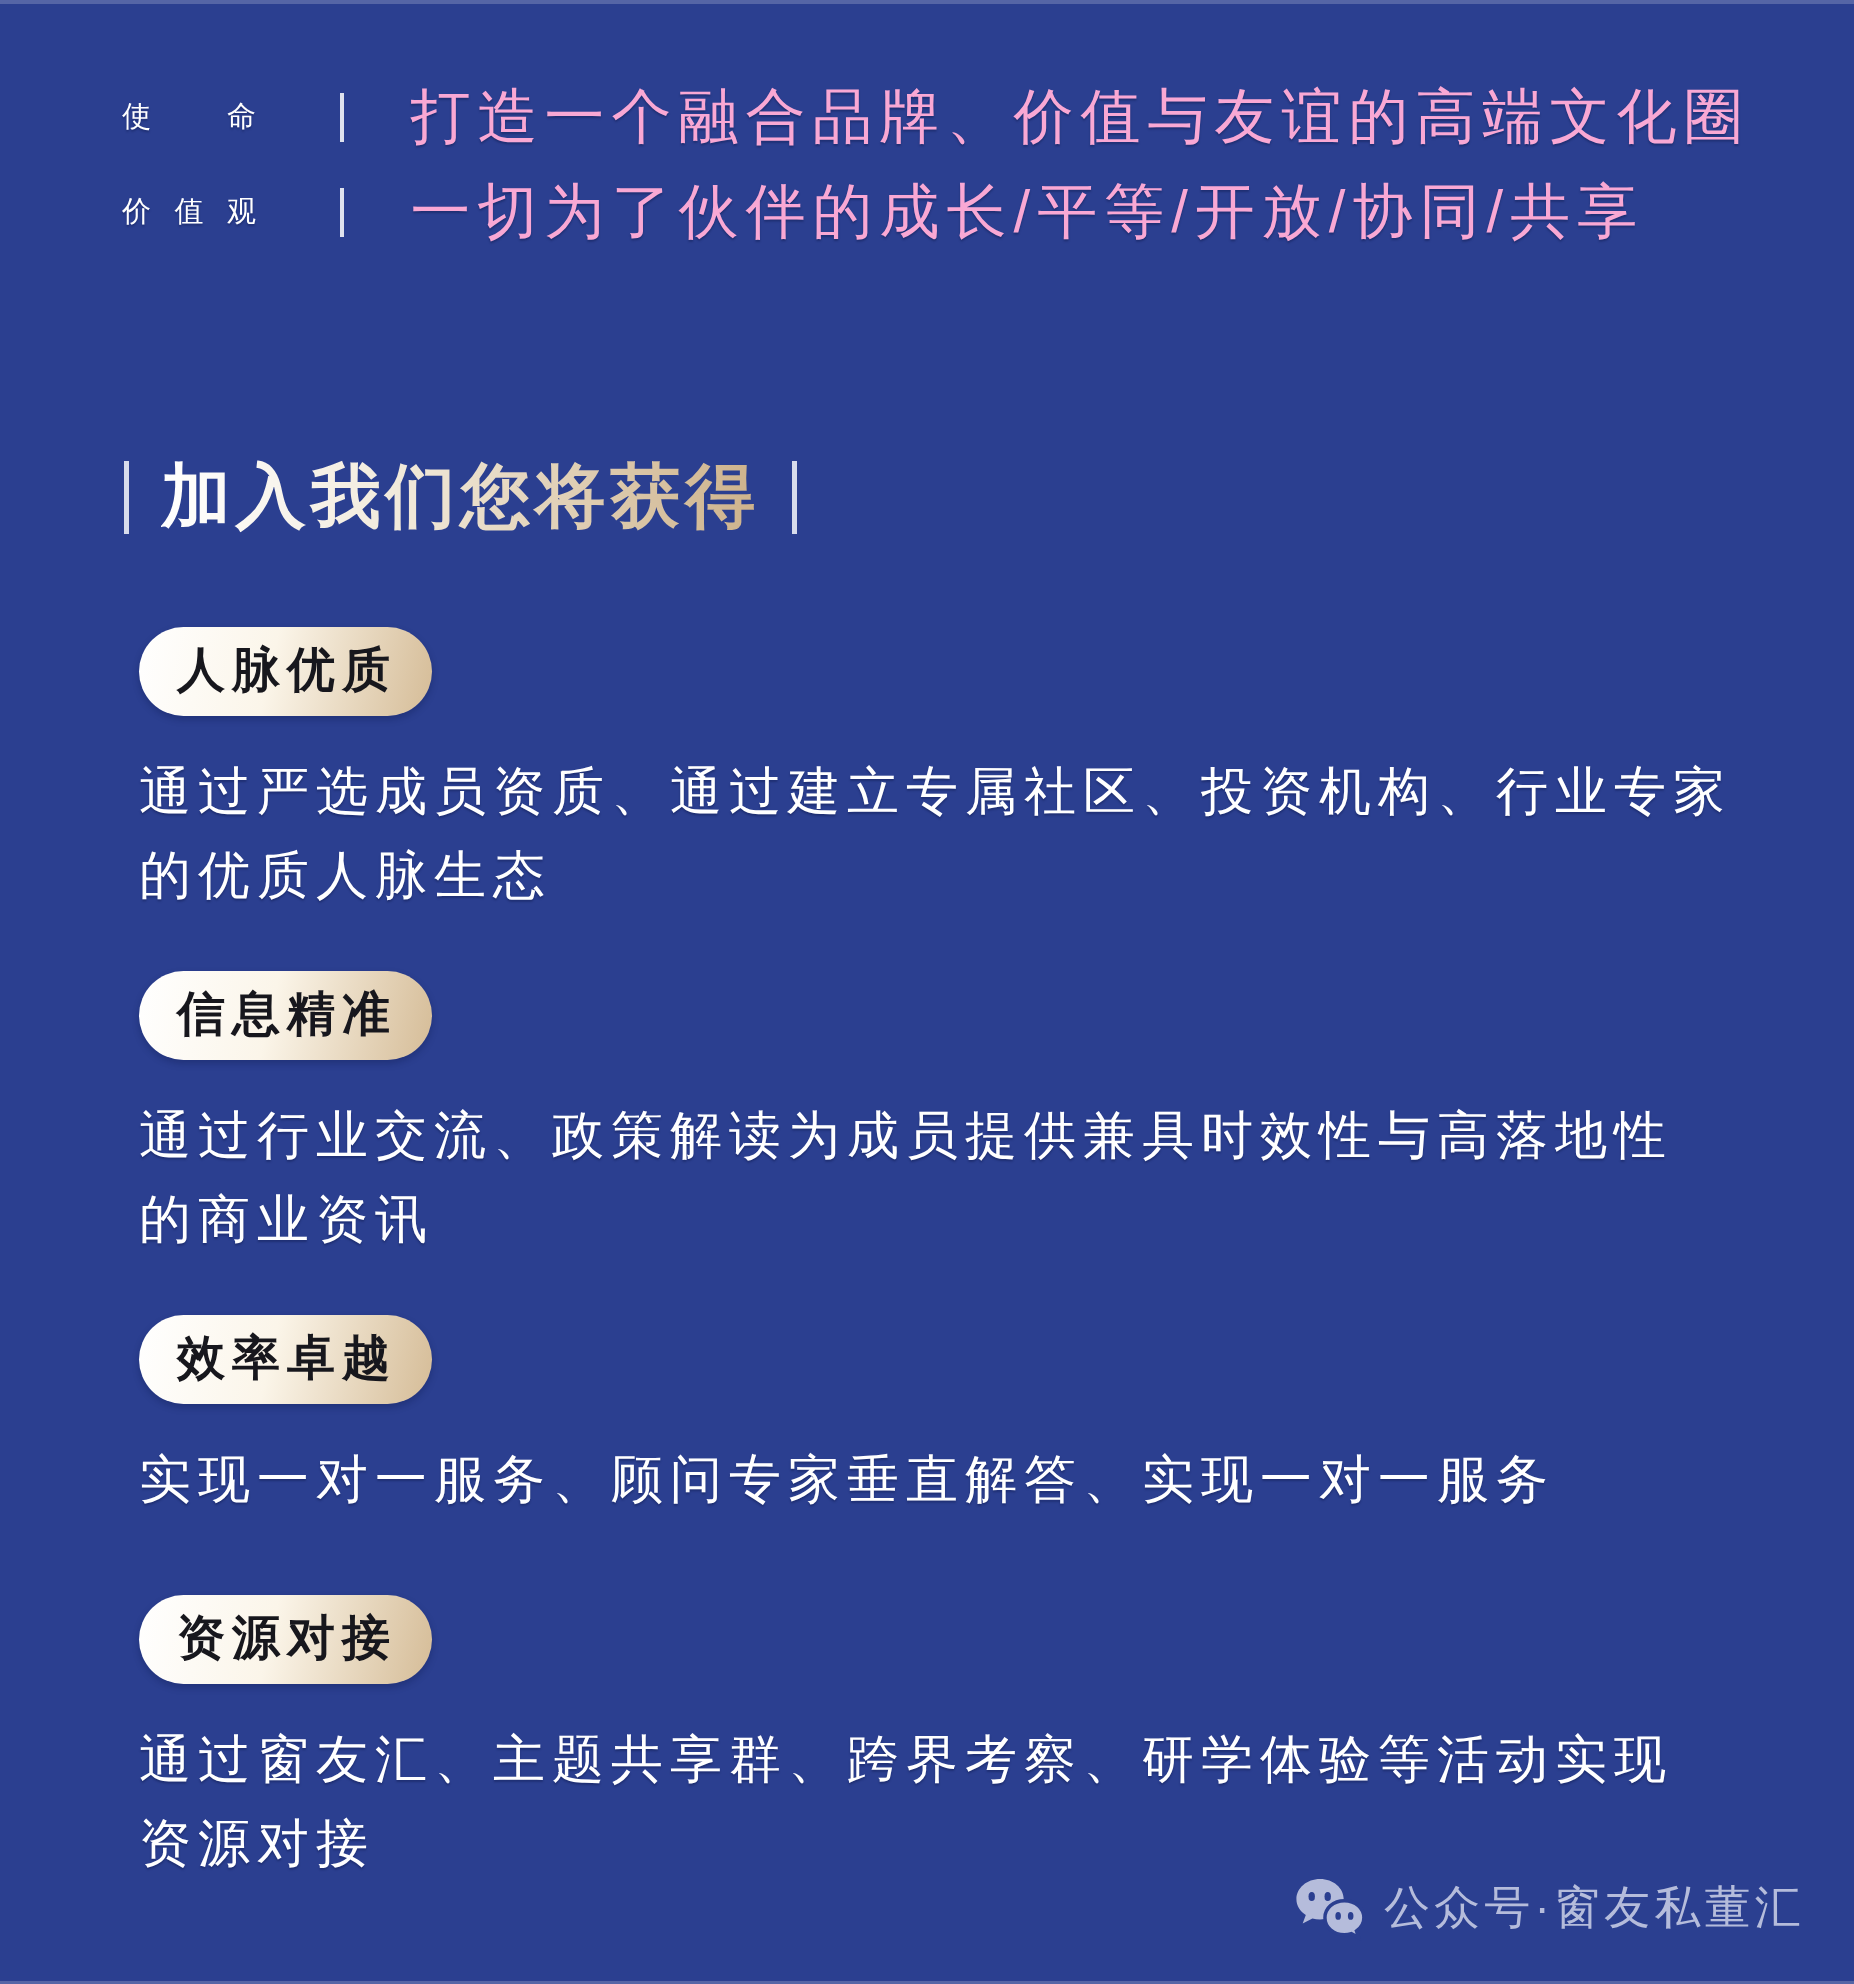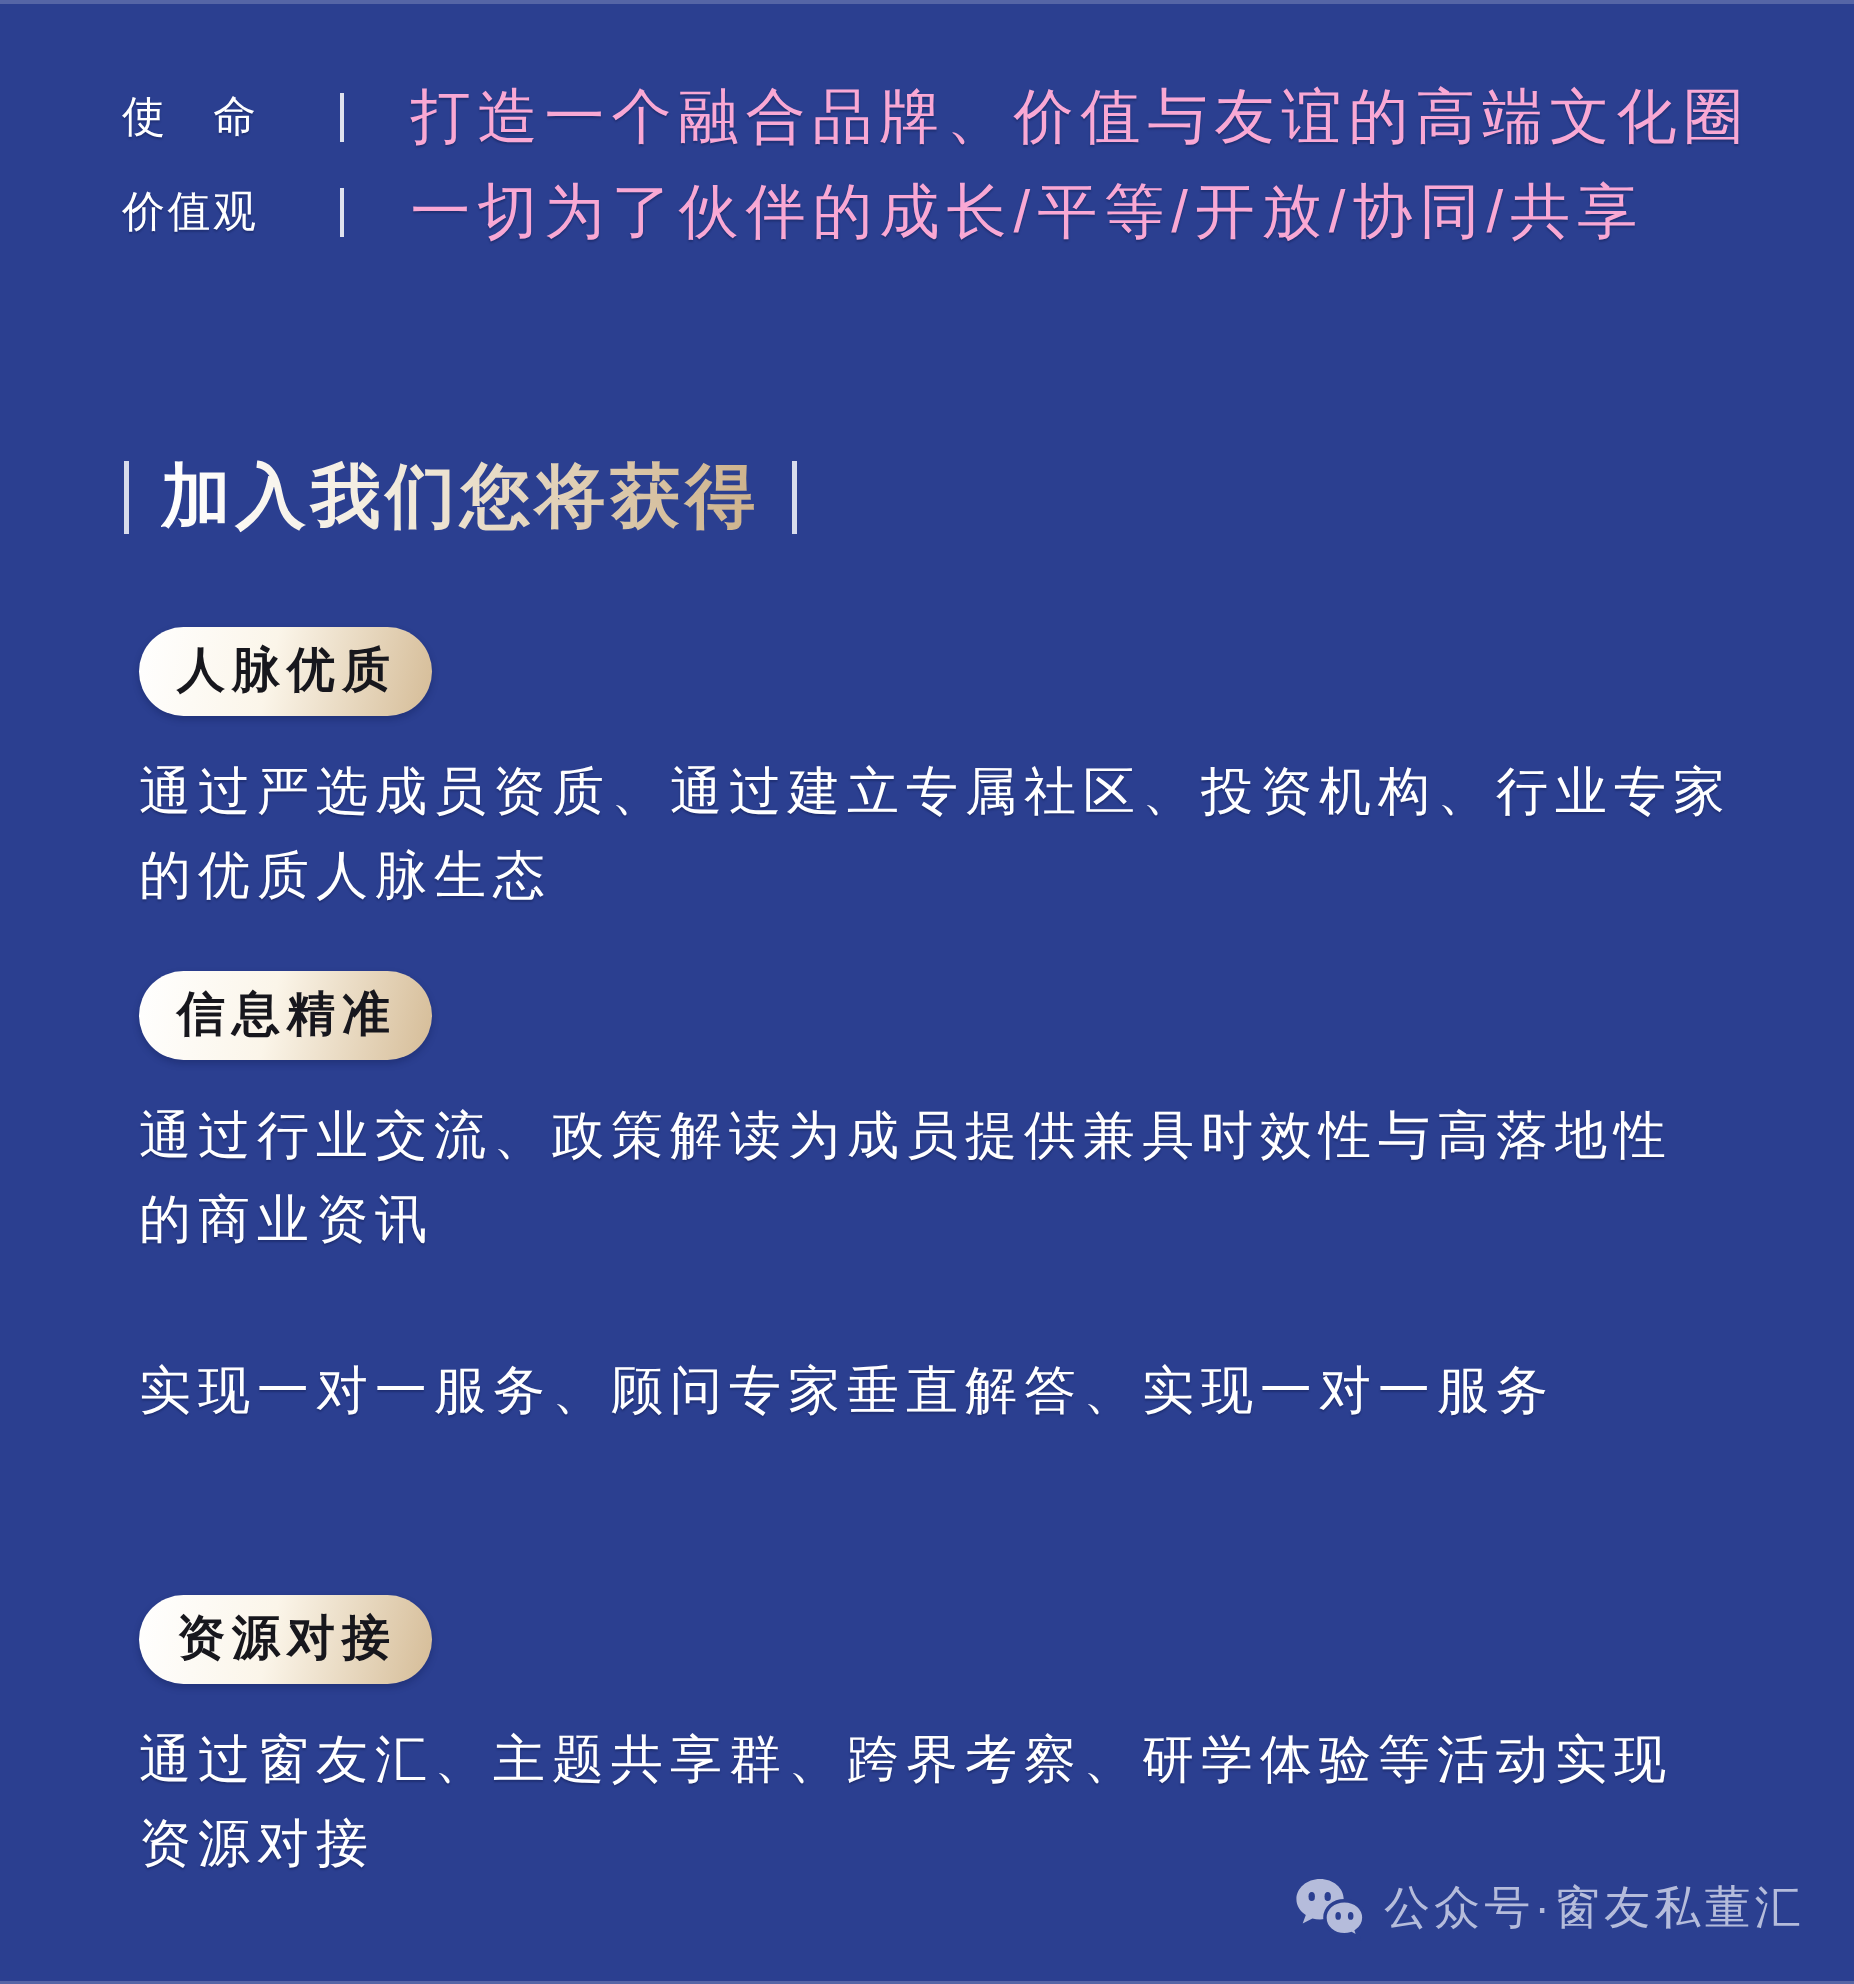--- a/index.html
+++ b/index.html
@@ -12,21 +12,21 @@
   }
   .edge-strip{position:absolute;left:0;width:100%;height:4.2px;background:rgba(255,255,255,0.20);}
   .edge-top{top:0;}
   .edge-bottom{bottom:0;}
 
   
   .mvv{position:absolute;left:122px;top:82px;}
   .mvv-row{display:flex;align-items:center;height:70px;margin-bottom:25px;}
   .mvv-label{
     width:134px;
-    font-size:43px;color:#ffffff;
+    font-size:29px;color:#ffffff;
     text-align:justify;text-align-last:justify;
     letter-spacing:0;
     text-shadow:0 2.1px 2.1px rgba(8,18,60,0.35);
   }
   .mvv-sep{width:3.5px;height:49px;background:rgba(255,255,255,0.85);margin:0 67px 0 84px;flex:none;}
   .mvv-text{
     font-size:60px;color:#f9a8d4;letter-spacing:7px;white-space:nowrap;
     text-shadow:0 2.1px 2.1px rgba(8,18,60,0.35);
   }
 
@@ -107,20 +107,21 @@
 的优质人脉生态</div>
   </div>
 
   <div class="benefit benefit-2">
     <div class="benefit-badge">信息精准</div>
     <div class="benefit-desc">通过行业交流、政策解读为成员提供兼具时效性与高落地性
 的商业资讯</div>
   </div>
 
   <div class="benefit benefit-3">
+    <div class="benefit-badge">效率卓越</div>
     <div class="benefit-desc">实现一对一服务、顾问专家垂直解答、实现一对一服务</div>
   </div>
 
   <div class="benefit benefit-4">
     <div class="benefit-badge">资源对接</div>
     <div class="benefit-desc">通过窗友汇、主题共享群、跨界考察、研学体验等活动实现
 资源对接</div>
   </div>
 
   <div class="footer">

